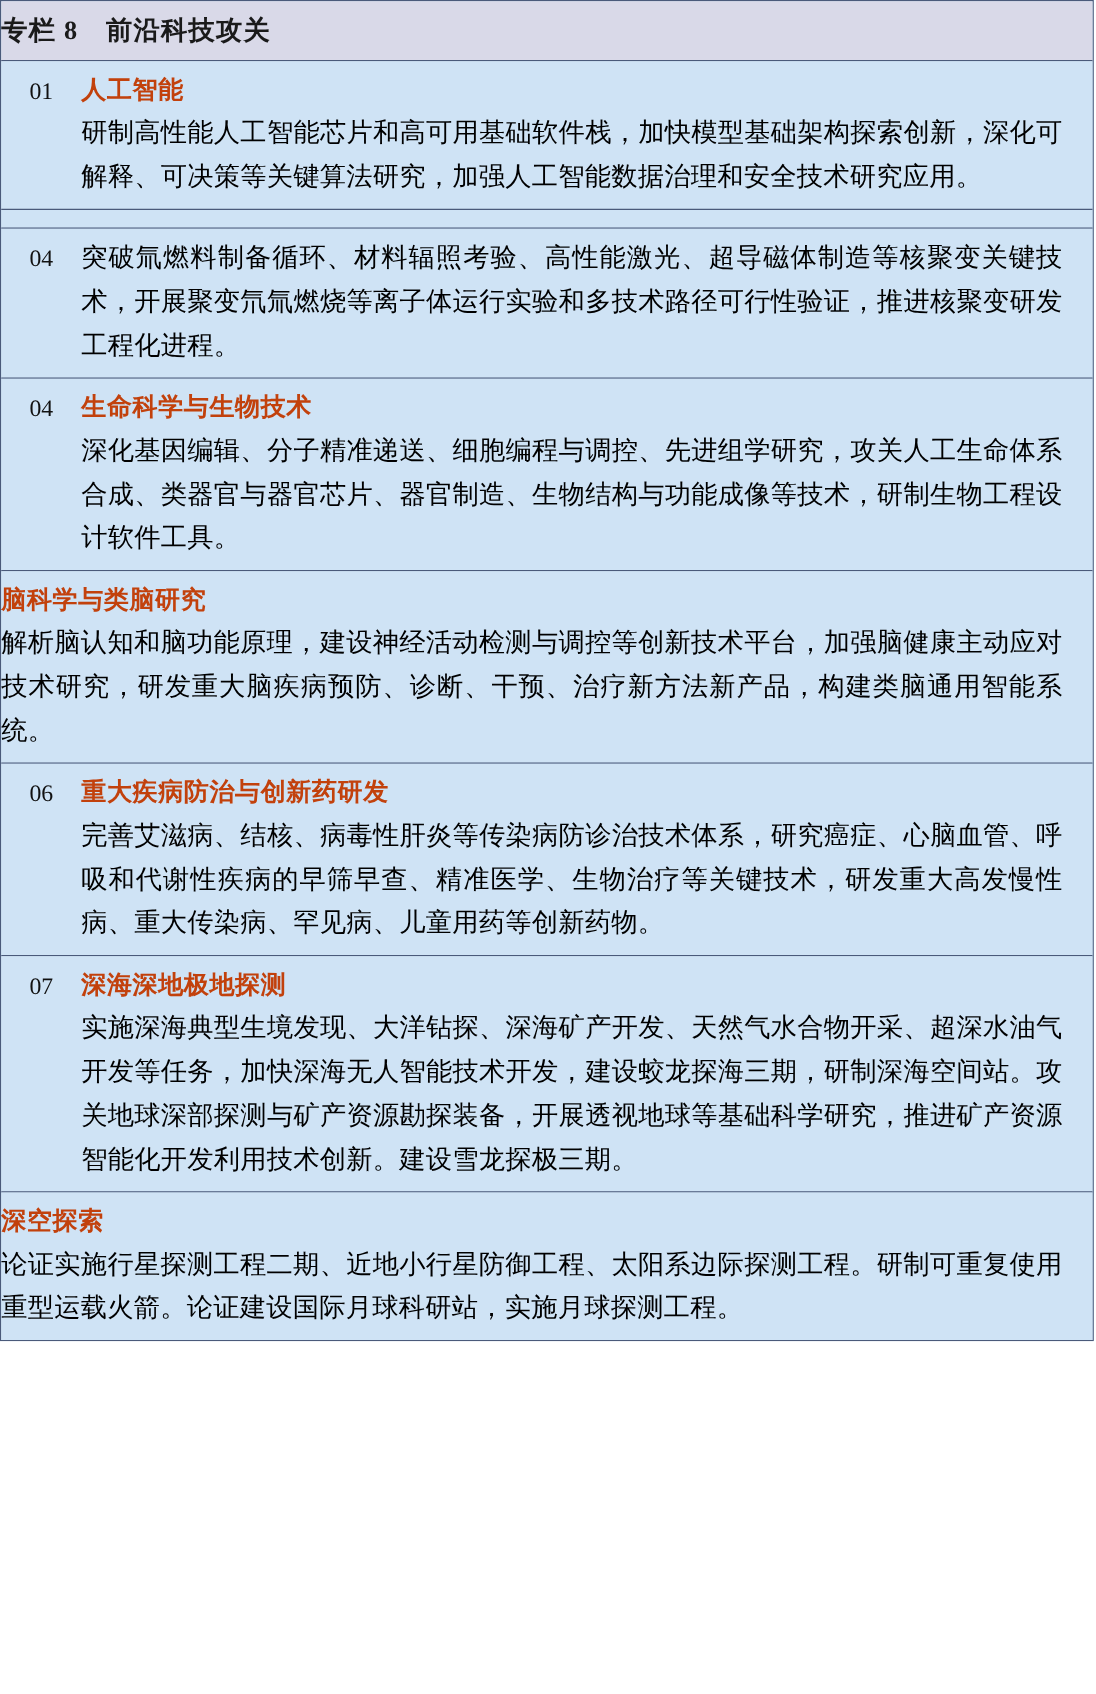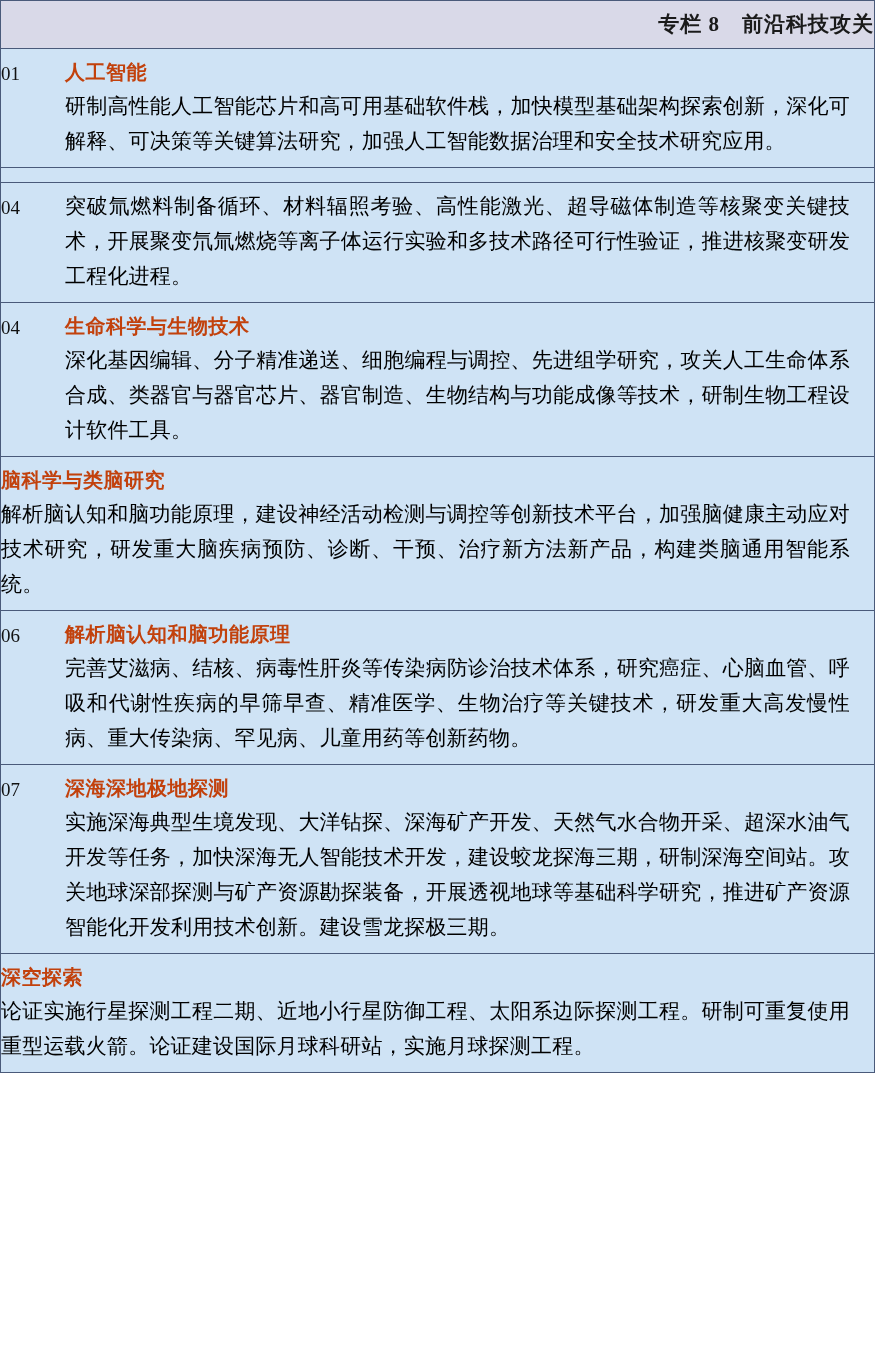--- a/index.html
+++ b/index.html
@@ -15,21 +15,21 @@
   .panel {
     width: 875px;
     margin: 0;
     border: 1px solid #4a5a7a;
     box-sizing: border-box;
     background: #cfe3f5;
   }
   .panel-title {
     background: #d9d9e8;
     border-bottom: 1px solid #4a5a7a;
-    text-align: right;
+    text-align: left;
     font-size: 21px;
     font-weight: bold;
     letter-spacing: 1px;
     padding: 9px 0 10px 0;
     color: #1a1a1a;
   }
   .panel-title .gap {
     display: inline-block;
     width: 22px;
   }
@@ -38,21 +38,21 @@
     border-bottom: 1px solid #4a5a7a;
     background: #cfe3f5;
     padding: 6px 0 8px 0;
   }
   .row:last-child {
     border-bottom: none;
   }
   .row-num {
     flex: 0 0 auto;
     width: 64px;
-    text-align: left;
+    text-align: center;
     font-size: 19px;
     line-height: 34px;
     color: #111;
     padding-top: 2px;
   }
   .row-body {
     flex: 1 1 auto;
     padding-right: 24px;
   }
   .row-head {
@@ -109,21 +109,21 @@
   <div class="row">
     <div class="row-body">
       <div class="row-head">脑科学与类脑研究</div>
       <div class="row-text">解析脑认知和脑功能原理，建设神经活动检测与调控等创新技术平台，加强脑健康主动应对技术研究，研发重大脑疾病预防、诊断、干预、治疗新方法新产品，构建类脑通用智能系统。</div>
     </div>
   </div>
 
   <div class="row">
     <div class="row-num">06</div>
     <div class="row-body">
-      <div class="row-head">解析脑认知和脑功能原理</div>
+      <div class="row-head">重大疾病防治与创新药研发</div>
       <div class="row-text">完善艾滋病、结核、病毒性肝炎等传染病防诊治技术体系，研究癌症、心脑血管、呼吸和代谢性疾病的早筛早查、精准医学、生物治疗等关键技术，研发重大高发慢性病、重大传染病、罕见病、儿童用药等创新药物。</div>
     </div>
   </div>
 
   <div class="row">
     <div class="row-num">07</div>
     <div class="row-body">
       <div class="row-head">深海深地极地探测</div>
       <div class="row-text">实施深海典型生境发现、大洋钻探、深海矿产开发、天然气水合物开采、超深水油气开发等任务，加快深海无人智能技术开发，建设蛟龙探海三期，研制深海空间站。攻关地球深部探测与矿产资源勘探装备，开展透视地球等基础科学研究，推进矿产资源智能化开发利用技术创新。建设雪龙探极三期。</div>
     </div>

